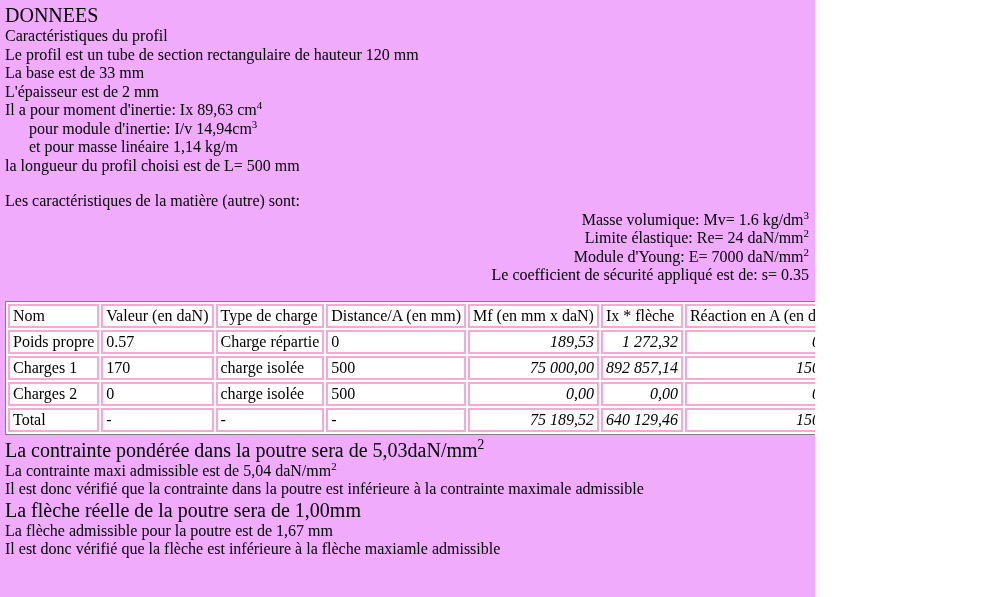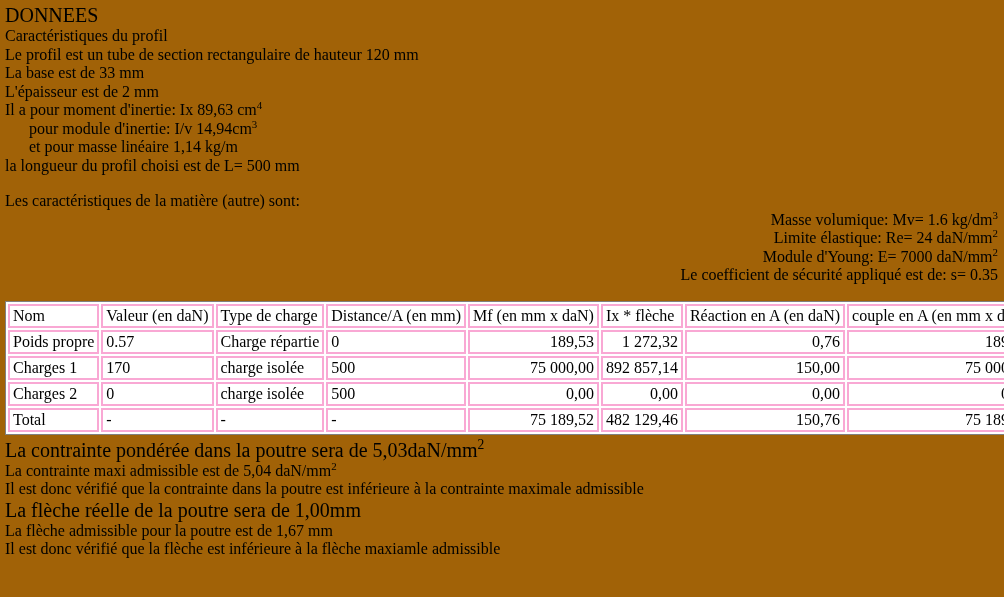--- a/index.html
+++ b/index.html
@@ -1,25 +1,25 @@
 <!DOCTYPE html>
 <html><head>
 <meta charset="utf-8">
 <style>
   html, body {
     margin: 0;
     padding: 0;
     background: #ffffff;
   }
   #page {
-    width: 1004px;
+    width: 815px;
     height: 597px;
     box-sizing: border-box;
     padding: 3px 6px 0 5px;
-    background: #a16207;
+    background: #f0abfc;
     color: #000000;
     font-family: "Liberation Serif", "DejaVu Serif", serif;
     font-size: 16px;
     overflow: hidden;
   }
   .line {
     line-height: 18.5px;
     white-space: nowrap;
   }
   .big {
@@ -47,21 +47,21 @@
   table.loads td {
     box-sizing: border-box;
     border: 2px solid #f9a8d4;
     padding: 1px 3px;
     height: 23px;
     font-size: 16px;
     text-align: left;
     white-space: nowrap;
     overflow: visible;
   }
-  table.loads td.num { text-align: right; }
+  table.loads td.num { text-align: right; font-style: italic; }
 
   .results { margin-top: 4px; }
   .results .big { line-height: 23px; }
 </style>
 </head>
 <body>
 
 <div id="page">
 
   <div class="line big">DONNEES</div>
@@ -137,21 +137,21 @@
         <td class="num">0,00</td>
         <td class="num">0,00</td>
         <td class="num">0,00</td>
       </tr>
       <tr>
         <td>Total</td>
         <td>-</td>
         <td>-</td>
         <td>-</td>
         <td class="num">75 189,52</td>
-        <td class="num">482 129,46</td>
+        <td class="num">640 129,46</td>
         <td class="num">150,76</td>
         <td class="num">75 189,52</td>
       </tr>
     </tbody>
   </table>
 
   <div class="results">
     <div class="line big">La contrainte pondérée dans la poutre sera de 5,03daN/mm<sup>2</sup></div>
     <div class="line">La contrainte maxi admissible est de 5,04 daN/mm<sup>2</sup></div>
     <div class="line">Il est donc vérifié que la contrainte dans la poutre est inférieure à la contrainte maximale admissible</div>

